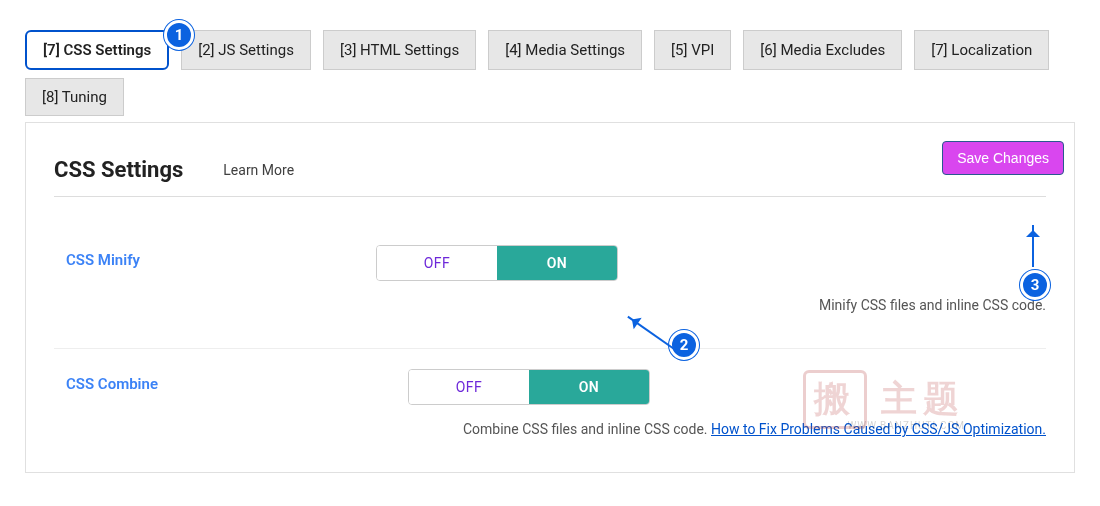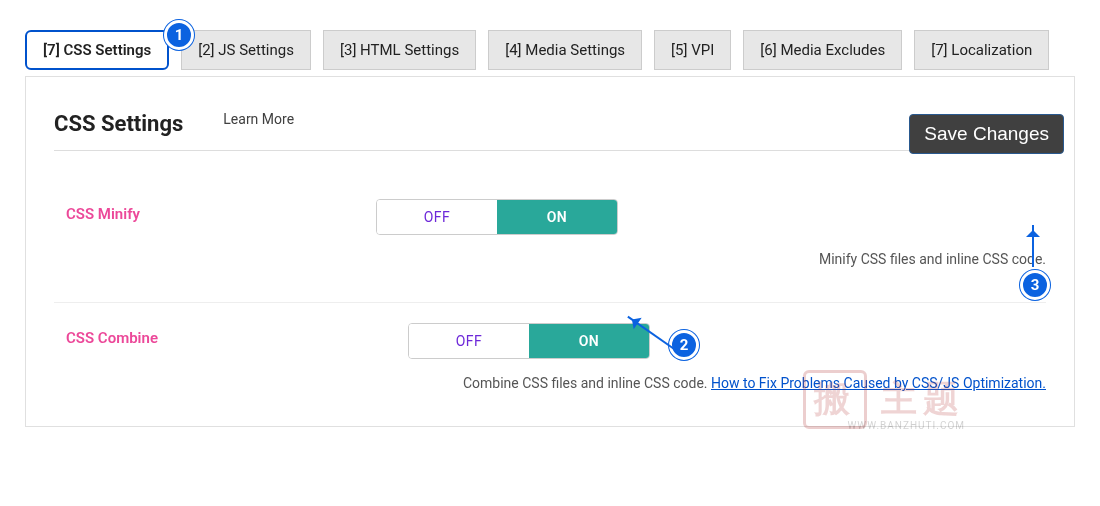--- a/index.html
+++ b/index.html
@@ -45,63 +45,62 @@
   
   .panel {
     border: 1px solid #e0e0e0;
     background: #fff;
     margin-top: 6px;
     padding: 34px 28px 0 28px;
     position: relative;
   }
   .panel-header {
     display: flex;
-    align-items: flex-start;
+    align-items: center;
     border-bottom: 1px solid #ddd;
     padding-bottom: 14px;
     margin-bottom: 28px;
   }
   .panel-title {
     font-size: 22px;
     font-weight: 700;
     color: #222;
     margin: 0;
   }
   .learn-more {
     margin-left: 40px;
     color: #404040;
     font-size: 14px;
     cursor: pointer;
   }
   .save-btn {
     position: absolute;
     top: 18px;
     right: 10px;
-    background: #404040;
+    background: #d946ef;
     border: 1px solid #29598f;
     border-radius: 4px;
     color: #fff;
-    font-size: 19px;
+    font-size: 14px;
     padding: 8px 14px;
     cursor: pointer;
-    margin-top: 19px;
   }
   
   .setting-row {
     display: flex;
     align-items: flex-start;
     padding: 20px 0 32px 12px;
     border-bottom: 1px solid #eee;
   }
   .setting-row:last-of-type { border-bottom: none; gap: 32px; }
   .setting-label {
     width: 310px;
     font-size: 15px;
     font-weight: 600;
-    color: #ec4899;
+    color: #3b82f6;
     padding-top: 6px;
   }
   .setting-body { flex: 1; }
   .toggle {
     display: inline-flex;
     border-radius: 4px;
     overflow: hidden;
     border: 1px solid #ccc;
     margin-bottom: 14px;
   }
@@ -208,20 +207,21 @@
 
 <div class="page">
   <div class="tabs">
     <div class="tab active">[7] CSS Settings</div>
     <div class="tab">[2] JS Settings</div>
     <div class="tab">[3] HTML Settings</div>
     <div class="tab">[4] Media Settings</div>
     <div class="tab">[5] VPI</div>
     <div class="tab">[6] Media Excludes</div>
     <div class="tab">[7] Localization</div>
+    <div class="tab">[8] Tuning</div>
   </div>
 
   <div class="panel">
     <button class="save-btn">Save Changes</button>
 
     <div class="panel-header">
       <h2 class="panel-title">CSS Settings</h2>
       <span class="learn-more">Learn More</span>
     </div>
 

